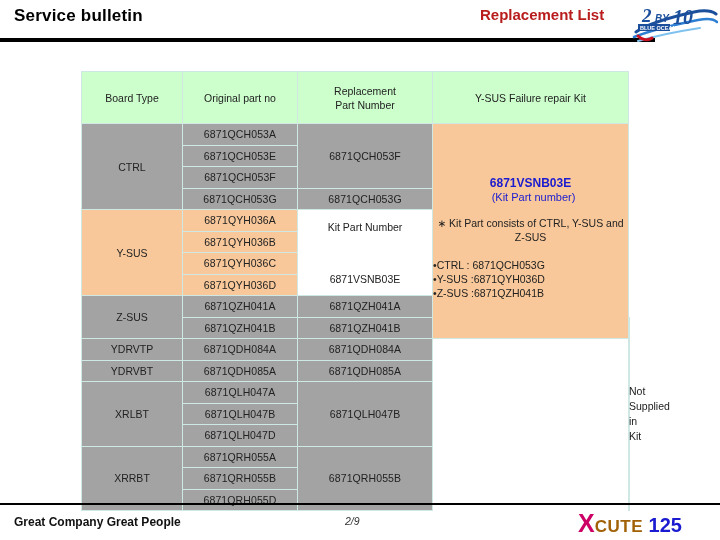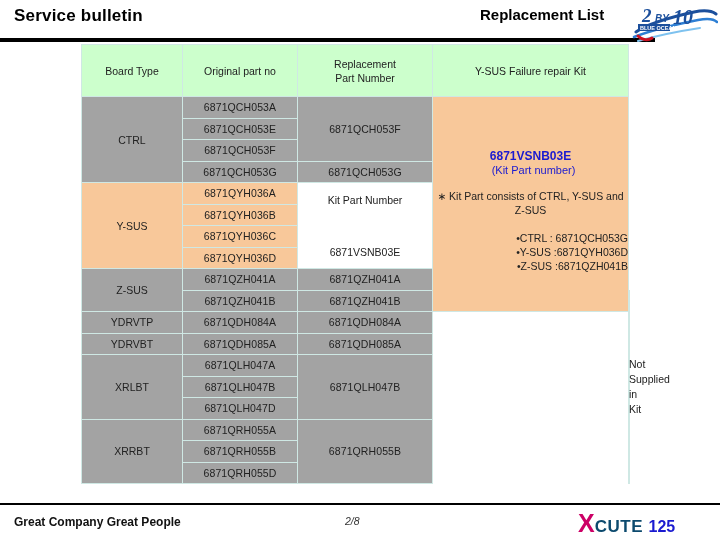--- a/index.html
+++ b/index.html
@@ -14,36 +14,36 @@
 
   
   .hdr-title {
     position: absolute; left: 14px; top: 6px;
     font-size: 17px; font-weight: bold; color:#000;
     letter-spacing: .2px;
   }
   .hdr-sub {
     position: absolute; left: 480px; top: 4px;
     width: 150px;
-    font-size: 15px; font-weight: bold; color:#000000;
+    font-size: 15px; font-weight: bold; color:#b91c1c;
     line-height: 21px;
   }
   .hdr-rule {
     position: absolute; left: 0px; top: 38px;
     width: 655px; height: 4px; background:#000;
   }
   
   .logo2by10 {
     position: absolute; left: 632px; top: 2px;
     width: 86px; height: 40px;
   }
 
   
   .tbl {
-    position: absolute; left: 81px; top: 44px;
+    position: absolute; left: 81px; top: 71px;
     width: 549px;
     border-collapse: collapse;
     table-layout: fixed;
   }
   .tbl td, .tbl th {
     border: 1px solid #cfe8e4;
     font-weight: normal;
     font-size: 10.5px;
     color: #222;
     text-align: center;
@@ -81,21 +81,21 @@
     background: #f8c89a !important;
     color: #6b4a3a;
     font-size: 10.5px;
     line-height: 14px;
     padding: 6px 8px;
     vertical-align: top;
   }
   .kitinfo .kitno { color:#1a1ad0; font-weight:bold; font-size:12px; display:block; margin-top:14px;}
   .kitinfo .kitno-sub { color:#1a1ad0; font-size:11px; display:block; margin-bottom:12px;padding-left:6px;}
   .kitinfo .consists { display:block; margin-bottom:14px; }
-  .kitinfo .bullets { display:block; text-align:right; }
+  .kitinfo .bullets { display:block; text-align:left; }
   .kitinfo .bullets span { display:block; }
 
   .notsup {
     background:#fff !important;
     font-size: 11px;
     line-height: 15px;
     color:#333;
   }
 
   
@@ -112,22 +112,22 @@
   .ftr-page {
     position: absolute; left: 345px; top: 515px;
     font-size: 10.5px; color:#333; font-style: italic;
   }
   .ftr-logo {
     position: absolute; left: 578px; top: 512px;
     font-size: 20px; font-weight: bold; line-height: 22px;
     white-space: nowrap;
   }
   .ftr-logo .x   { color:#cc0066; font-size: 25px; }
-  .ftr-logo .cute{ color:#0c4a6e; font-size: 17px; letter-spacing:.5px;margin-top:25px;}
-  .ftr-logo .num { color:#1a1ad0; font-size: 16px; }
+  .ftr-logo .cute{ color:#a16207; font-size: 17px; letter-spacing:.5px;margin-top:25px;}
+  .ftr-logo .num { color:#1a1ad0; font-size: 20px; }
 </style>
 </head>
 <body>
 
 <div class="slide">
 
   <div class="hdr-title">Service bulletin</div>
   <div class="hdr-sub">Replacement List</div>
   <div class="hdr-rule"></div>
 
@@ -257,18 +257,18 @@
       </tr>
       <tr class="rowh">
         <td class="part">6871QRH055D</td>
       </tr>
 
     </tbody>
   </table>
 
   <div class="ftr-rule"></div>
   <div class="ftr-left">Great Company  Great People</div>
-  <div class="ftr-page">2/8</div>
+  <div class="ftr-page">2/9</div>
   <div class="ftr-logo">
     <span class="x">X</span><span class="cute">CUTE</span>&nbsp;<span class="num">125</span>
   </div>
 
 </div>
 
 </body></html>

